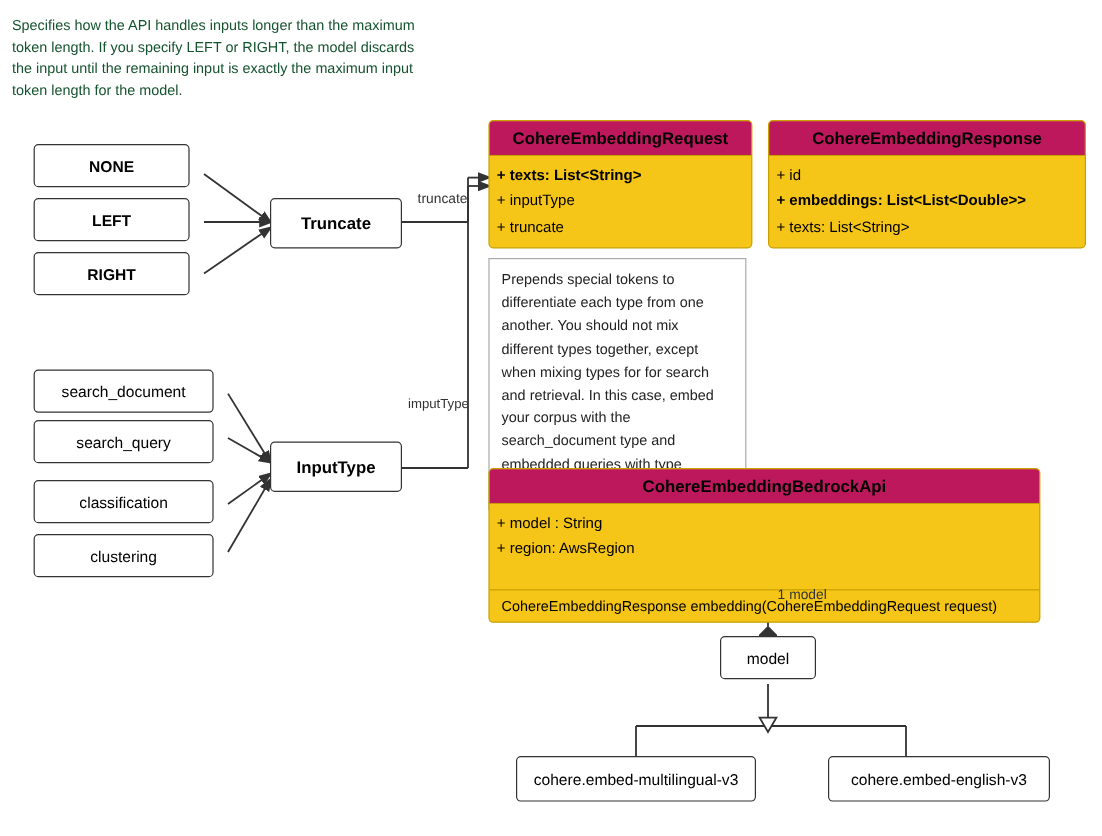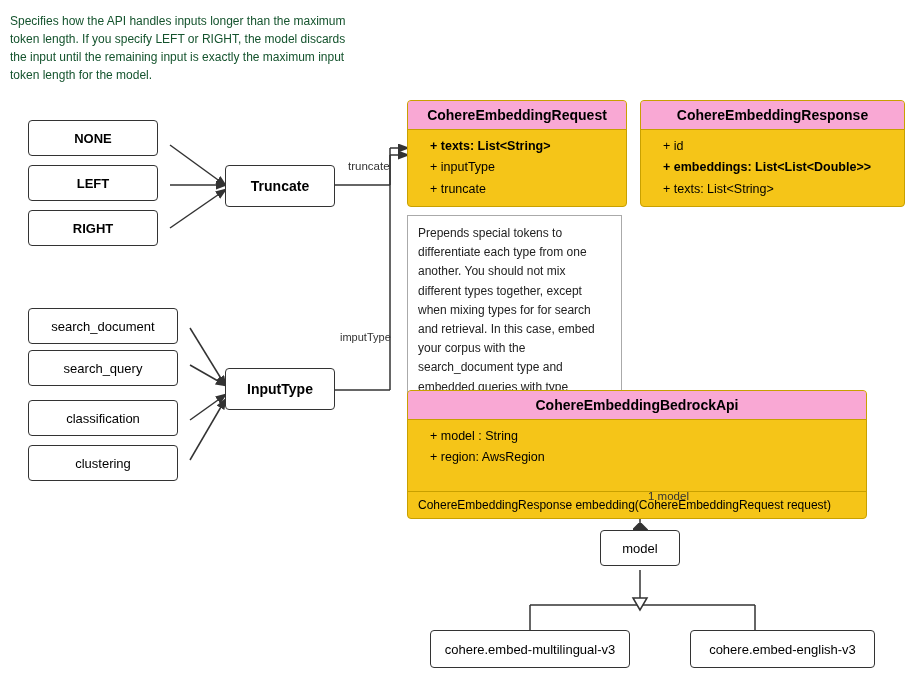--- a/index.html
+++ b/index.html
@@ -69,30 +69,30 @@
     }
 
     
     .yellow-box {
       position: absolute;
       background: #f5c518;
       border: 1.5px solid #c8a000;
       border-radius: 4px;
     }
     .yellow-box .box-title {
-      background: #f9a8d4;
+      background: #be185d;
       border-radius: 3px 3px 0 0;
       padding: 6px 10px;
       font-weight: bold;
       font-size: 14px;
       text-align: center;
       border-bottom: 1.5px solid #c8a000;
     }
     .yellow-box .box-body {
-      padding: 6px 22px;
+      padding: 6px 6px;
       font-size: 12.5px;
       line-height: 1.7;
     }
     .yellow-box .box-body .field-bold {
       font-weight: bold;
     }
     .yellow-box .method-section {
       border-top: 1.5px solid #c8a000;
       padding: 6px 10px;
       font-size: 12px;

